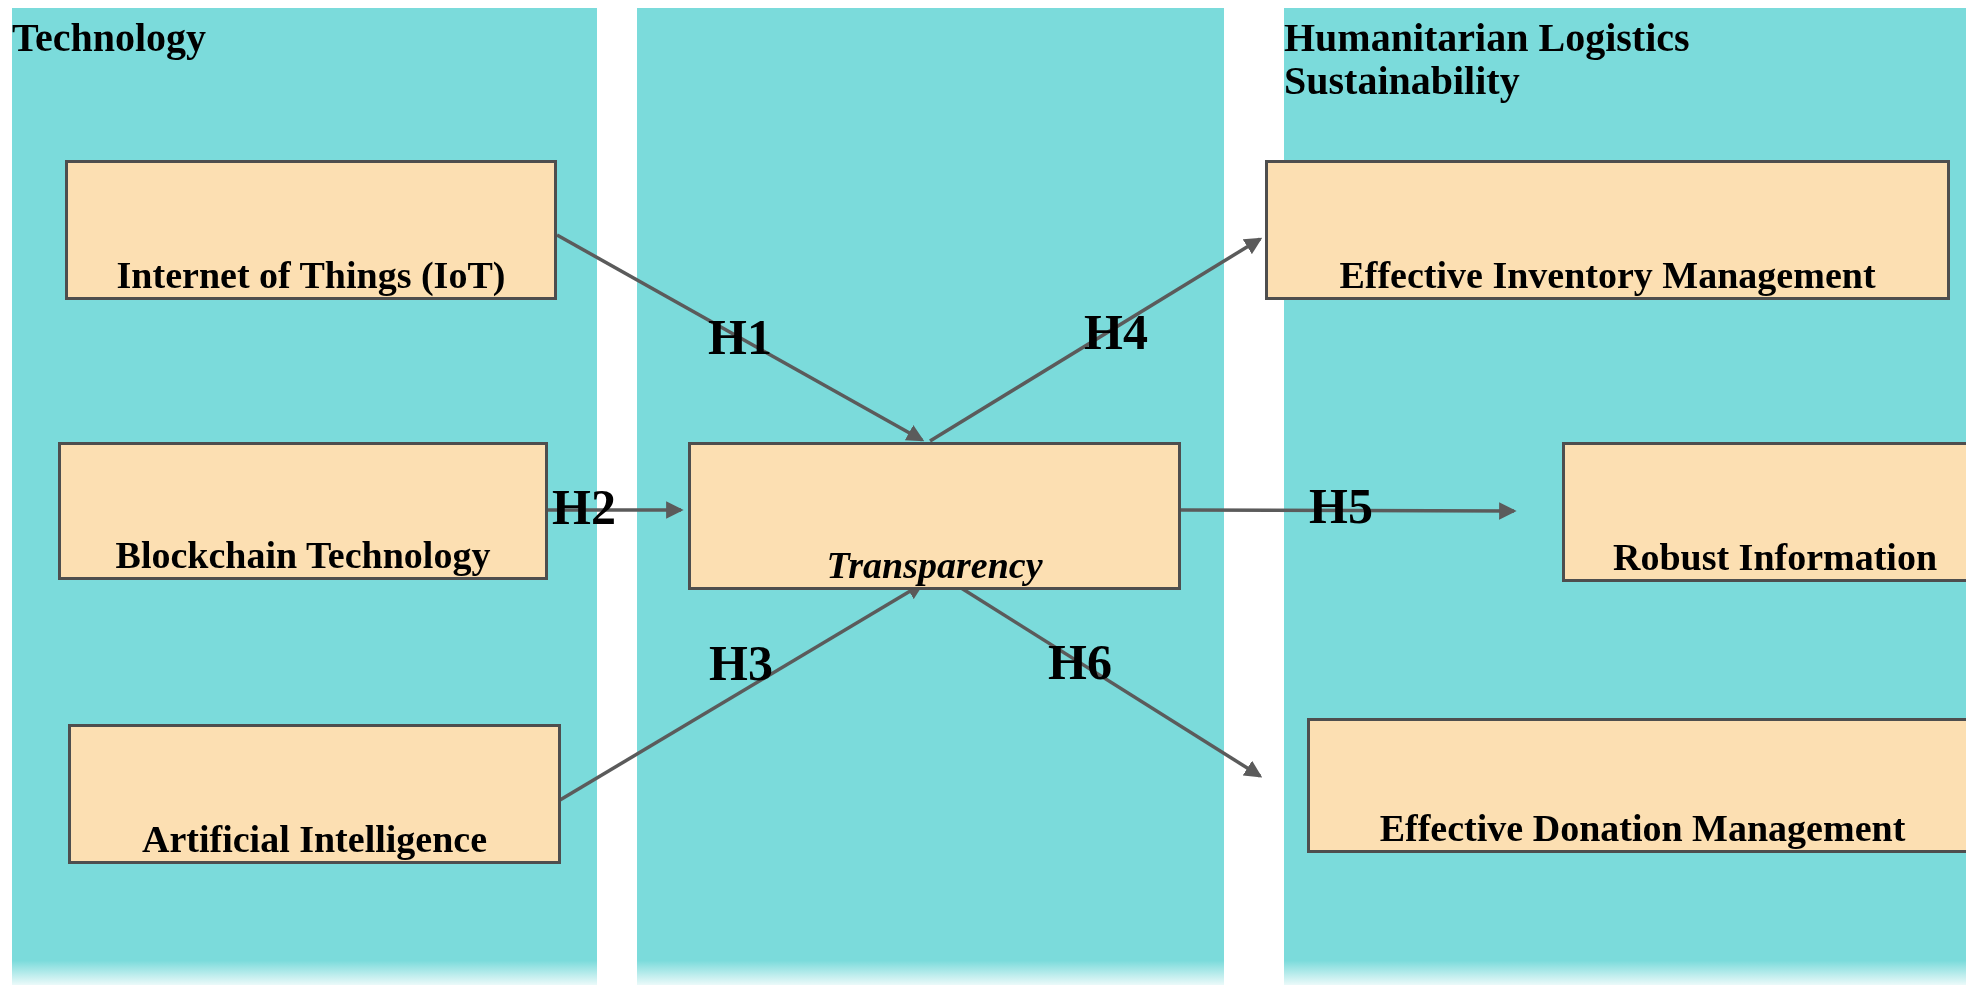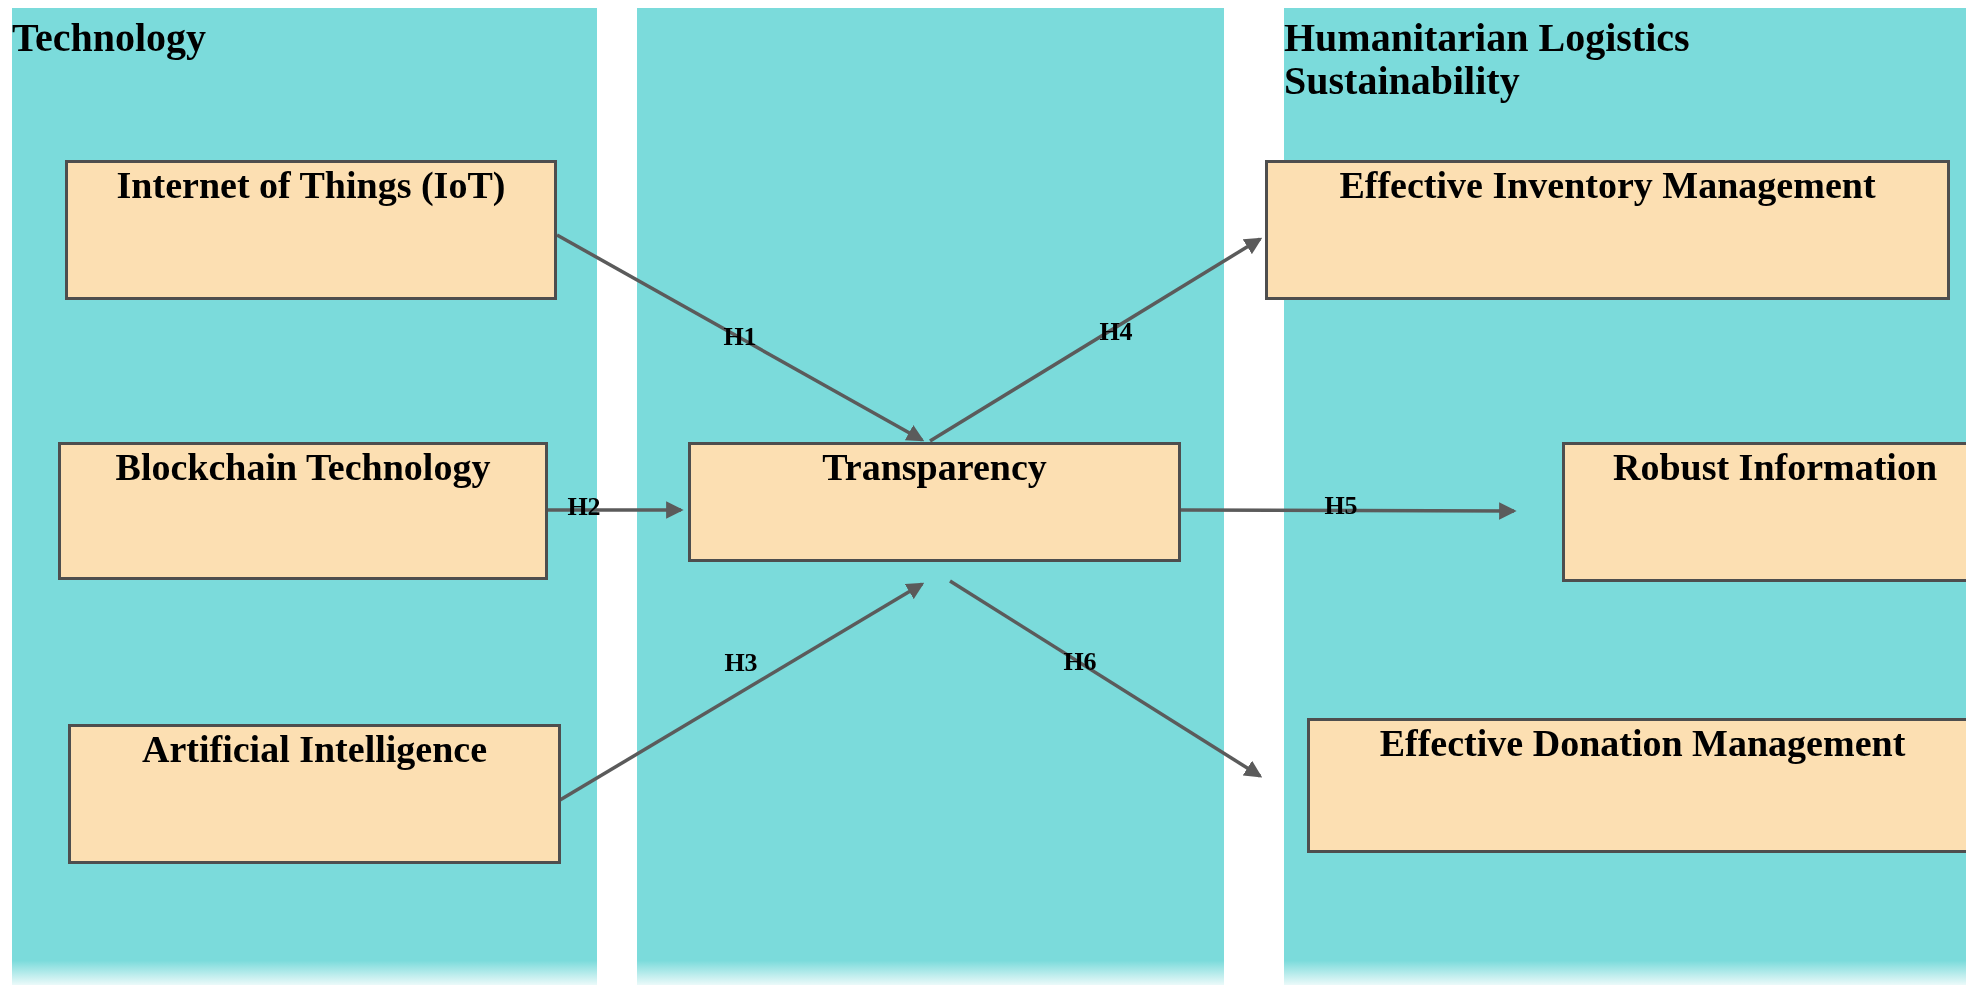--- a/index.html
+++ b/index.html
@@ -29,44 +29,44 @@
   .panel-title{
     position:absolute;top:8px;left:0;right:0;
     text-align:left;
     font-size:40px;font-weight:bold;color:var(--text);
     line-height:1.08;
   }
   .node{
     position:absolute;
     background:var(--node-fill);
     border:3px solid var(--node-border);
-    display:flex;align-items:flex-start;justify-content:center;
+    display:flex;align-items:flex-end;justify-content:center;
     text-align:center;
   }
   .node-label{
     font-size:38px;font-weight:bold;color:var(--text);
     padding:0 8px;
   }
   .node-iot{left:65px;top:160px;width:492px;height:140px;}
   .node-blockchain{left:58px;top:442px;width:490px;height:138px;}
   .node-ai{left:68px;top:724px;width:493px;height:140px;}
-  .node-transparency{left:688px;top:442px;width:493px;height:120px;}
+  .node-transparency{left:688px;top:442px;width:493px;height:148px;font-style:italic;}
   .node-inventory{left:1265px;top:160px;width:685px;height:140px;}
   .node-robust{left:1562px;top:442px;width:426px;height:140px;}
   .node-donation{left:1267px;top:718px;width:671px;height:135px;margin-left:40px;}
   .edges{
     position:absolute;left:0;top:0;width:1966px;height:1000px;
     pointer-events:none;
   }
   .edge{stroke:var(--arrow);stroke-width:3.5;fill:none;}
   .arrowhead{fill:var(--arrow);}
   .hlabel{
     position:absolute;
     transform:translate(-50%,-50%);
-    font-size:26px;font-weight:bold;color:var(--text);
+    font-size:50px;font-weight:bold;color:var(--text);
     white-space:nowrap;
   }
   .hl-h1{left:740px;top:337px;}
   .hl-h2{left:584px;top:507px;}
   .hl-h3{left:741px;top:663px;}
   .hl-h4{left:1116px;top:332px;}
   .hl-h5{left:1341px;top:506px;}
   .hl-h6{left:1080px;top:662px;}
 </style>
 </head>

